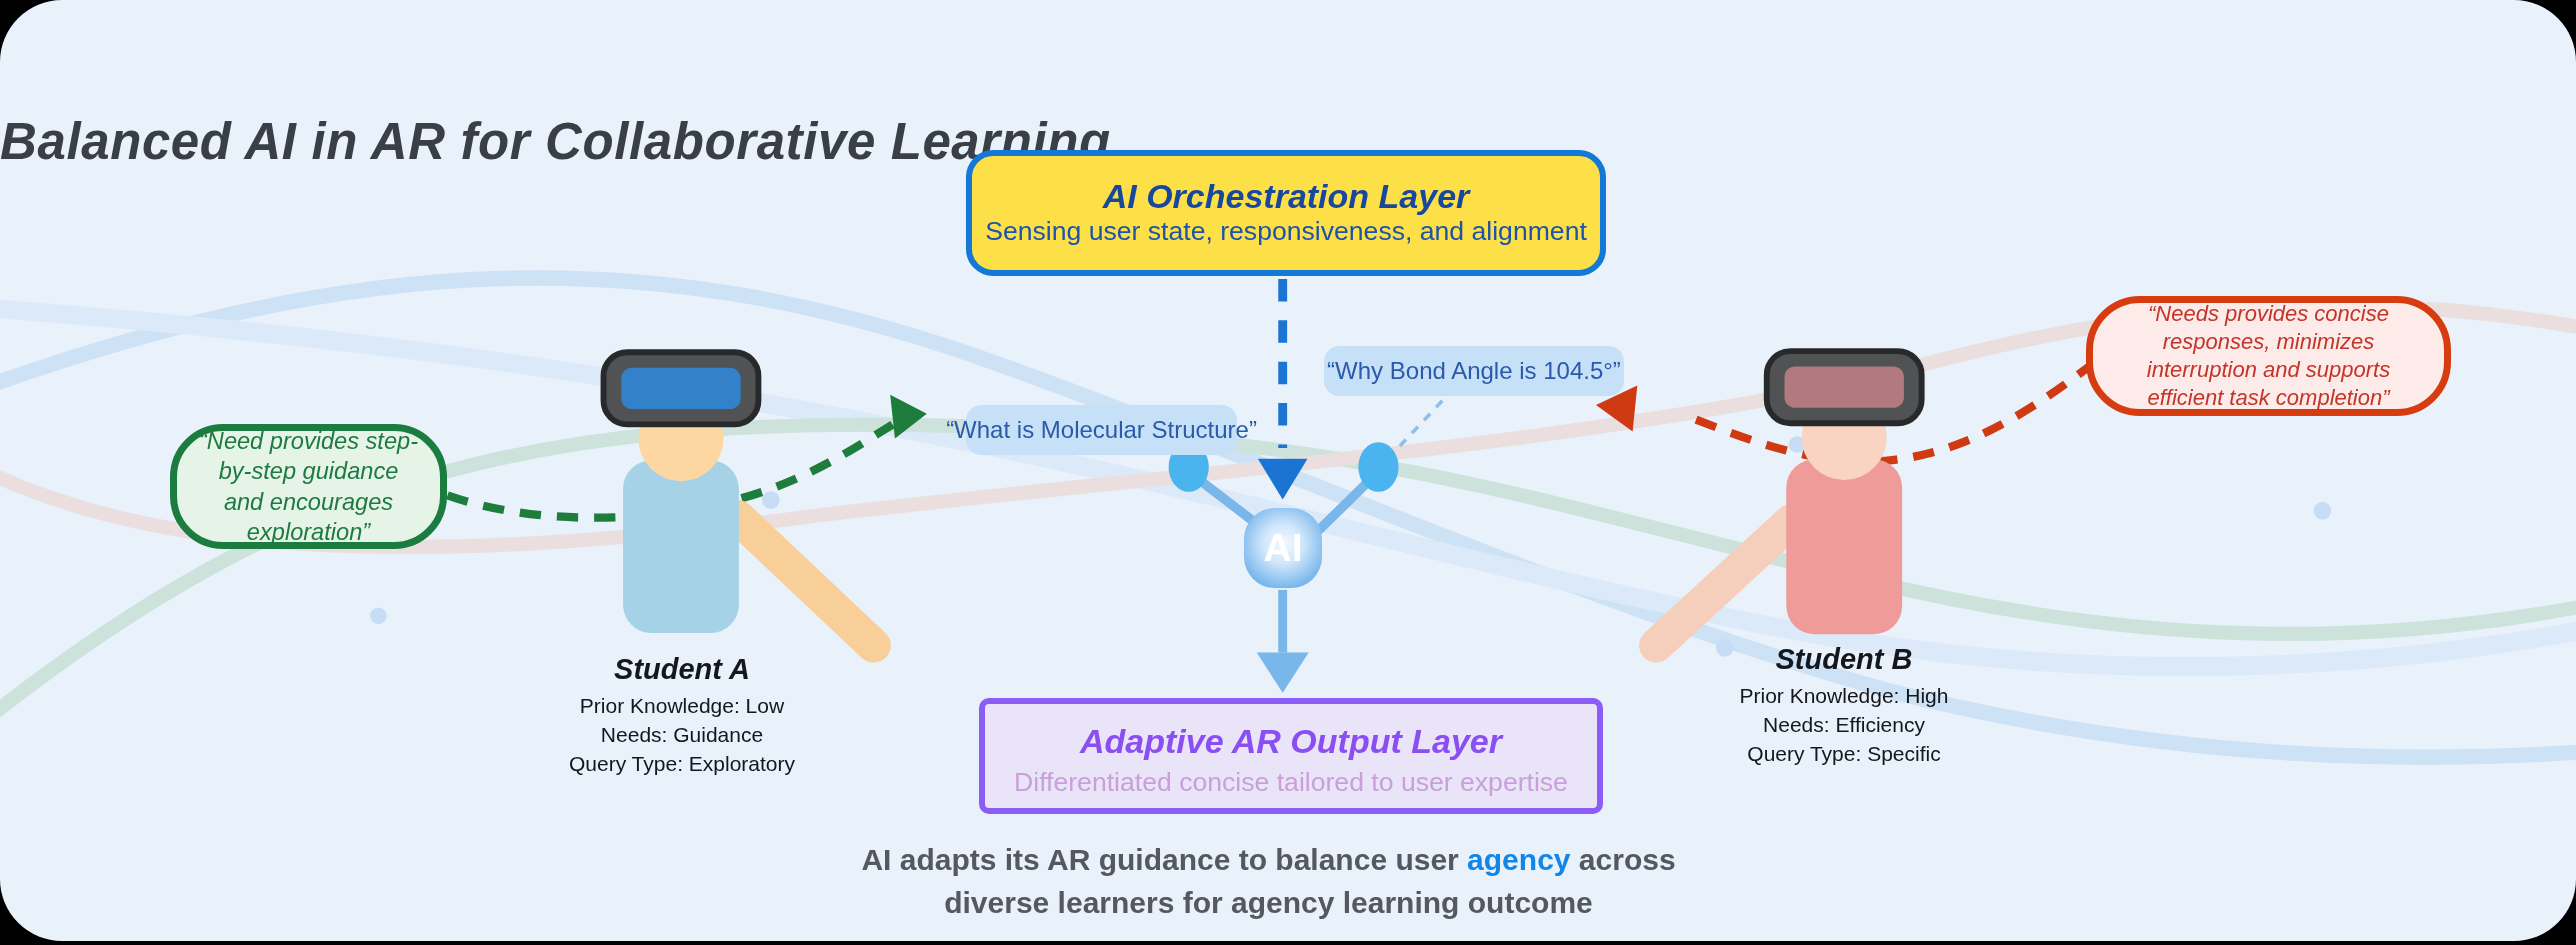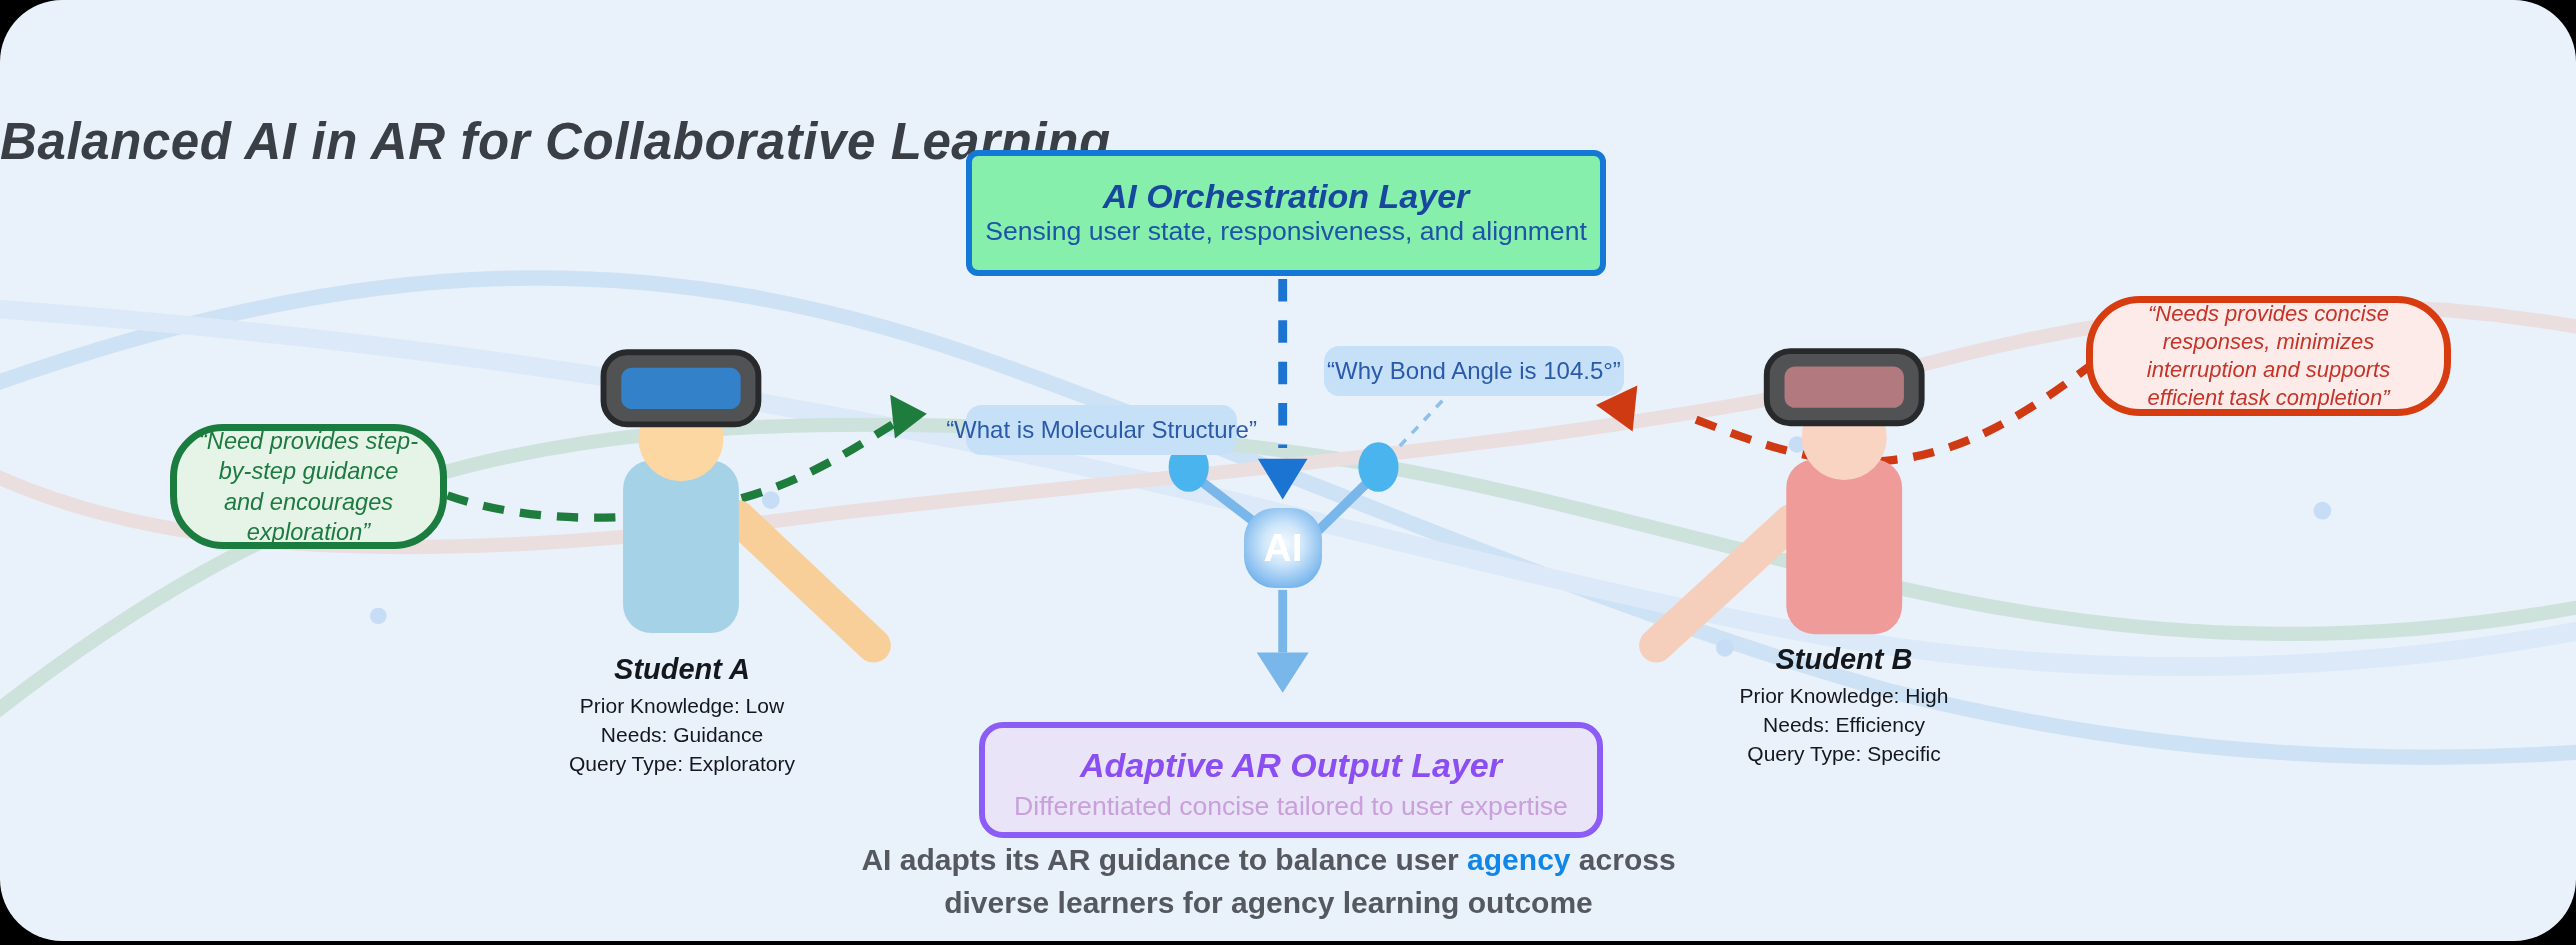--- a/index.html
+++ b/index.html
@@ -4,25 +4,25 @@
 <style>
   html,body{margin:0;padding:0;background:#000;}
   .stage{position:relative;width:2576px;height:946px;background:#000;font-family:"Liberation Sans",sans-serif;overflow:hidden;}
   .canvas{position:absolute;left:0;top:0;width:2576px;height:941px;background:#e9f1fb;border-radius:62px;overflow:hidden;}
   .bg-svg{position:absolute;left:0;top:0;z-index:0;}
   .layer{position:absolute;z-index:1;}
 
   .title{left:0;top:64px;width:2576px;text-align:left;font-size:51px;font-weight:bold;font-style:italic;color:#3a3f46;letter-spacing:0.6px;margin-top:48px;}
 
   .box{box-sizing:border-box;text-align:center;}
-  .orch-box{left:966px;top:150px;width:640px;height:126px;background:#86efac;border:6.5px solid #1478d6;border-radius:12px;padding-top:21px;}
+  .orch-box{left:966px;top:150px;width:640px;height:126px;background:#fde047;border:6.5px solid #1478d6;border-radius:27px;padding-top:21px;}
   .orch-title{font-size:34px;font-weight:bold;font-style:italic;color:#17489e;}
   .orch-sub{font-size:26.6px;color:#1d54a8;}
 
-  .out-box{left:979px;top:698px;width:624px;height:116px;background:#e9e4f8;border:6.5px solid #8b5cf6;border-radius:24px;padding-top:17.7px;margin-top:24px;}
+  .out-box{left:979px;top:698px;width:624px;height:116px;background:#e9e4f8;border:6.5px solid #8b5cf6;border-radius:10px;padding-top:17.7px;}
   .out-title{font-size:34px;font-weight:bold;font-style:italic;color:#8a4ef2;}
   .out-sub{font-size:26.6px;color:#c9a0da;margin-top:5.9px;}
 
   .quote{box-sizing:border-box;font-style:italic;text-align:center;display:flex;align-items:center;justify-content:center;}
   .quote-a{left:170px;top:424px;width:277px;height:125px;background:#e6f3e7;border:7.7px solid #1a7c3e;border-radius:53px;font-size:23.6px;color:#1d7a41;line-height:1.28;padding:5.9px 20px;}
   .quote-b{left:2086px;top:296px;width:365px;height:120px;background:#fdebe9;border:7.7px solid #d63c10;border-radius:54px;font-size:22px;color:#c43428;line-height:1.27;padding:5.9px 21px;}
 
   .qbubble{background:#c6e0f7;border-radius:15.4px;text-align:center;font-size:24px;color:#2a5aa9;font-weight:500;display:flex;align-items:center;justify-content:center;white-space:nowrap;}
   .qb-left{left:966px;top:371px;width:271px;height:50px;margin-top:34px;}
   .qb-right{left:1324px;top:346px;width:300px;height:50px;}

